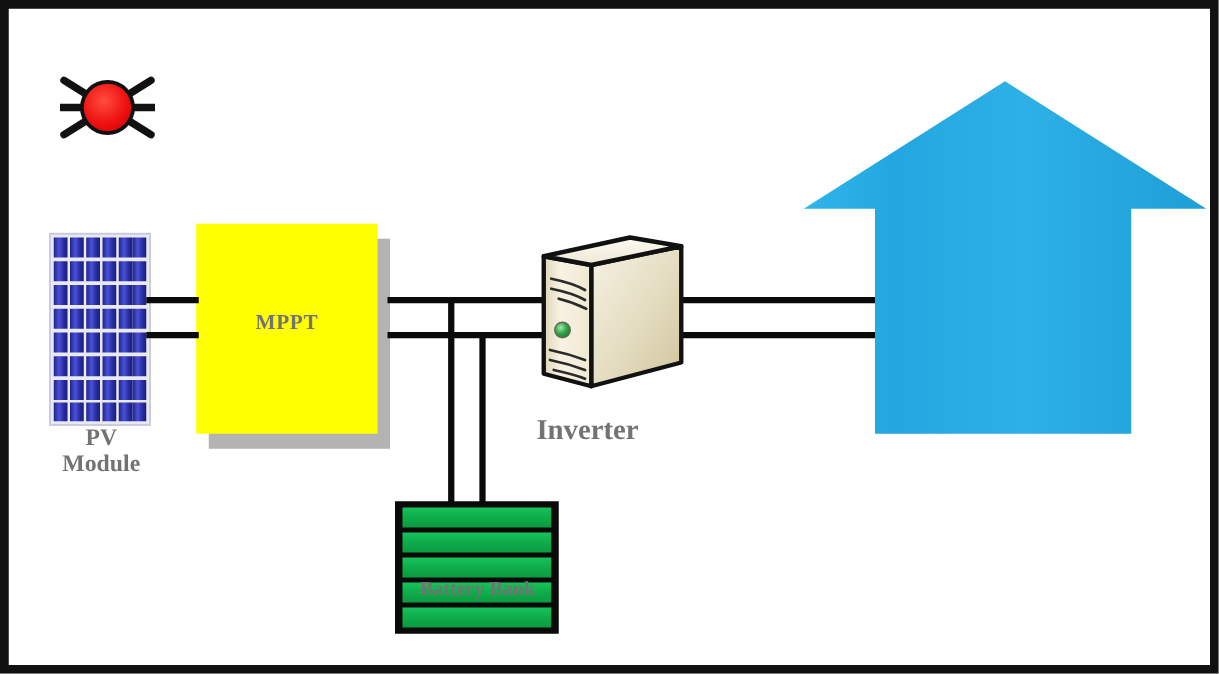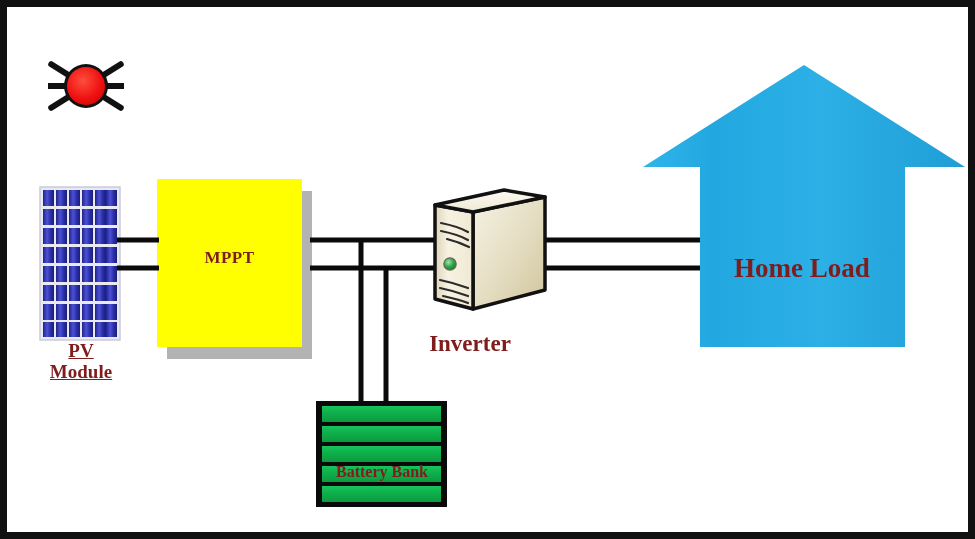--- a/index.html
+++ b/index.html
@@ -32,31 +32,30 @@
     left: 0;
     top: 0;
     width: 975px;
     height: 539px;
     pointer-events: none;
   }
   .lbl {
     position: absolute;
     font-family: "Liberation Serif", serif;
     font-weight: bold;
-    color: #7f1d1d;
+    color: #737373;
     white-space: pre;
     text-align: center;
     line-height: 1.12;
   }
   #pv-label {
     left: 18px;
     top: 333px;
     width: 112px;
     font-size: 19px;
-    text-decoration: underline;
   }
   #mppt-label {
     left: 150px;
     top: 241px;
     width: 145px;
     font-size: 17px;
     letter-spacing: 0.5px;
   }
   #inverter-label {
     left: 388px;
@@ -253,14 +252,13 @@
   </svg>
 
   <div class="lbl" id="pv-label"><span>PV</span><br><span>Module</span></div>
 
   <div class="lbl" id="mppt-label">MPPT</div>
 
   <div class="lbl" id="inverter-label">Inverter</div>
 
   <div class="lbl" id="battery-label">Battery Bank</div>
 
-  <div class="lbl" id="home-label">Home Load</div>
 </div>
 
 </body></html>

